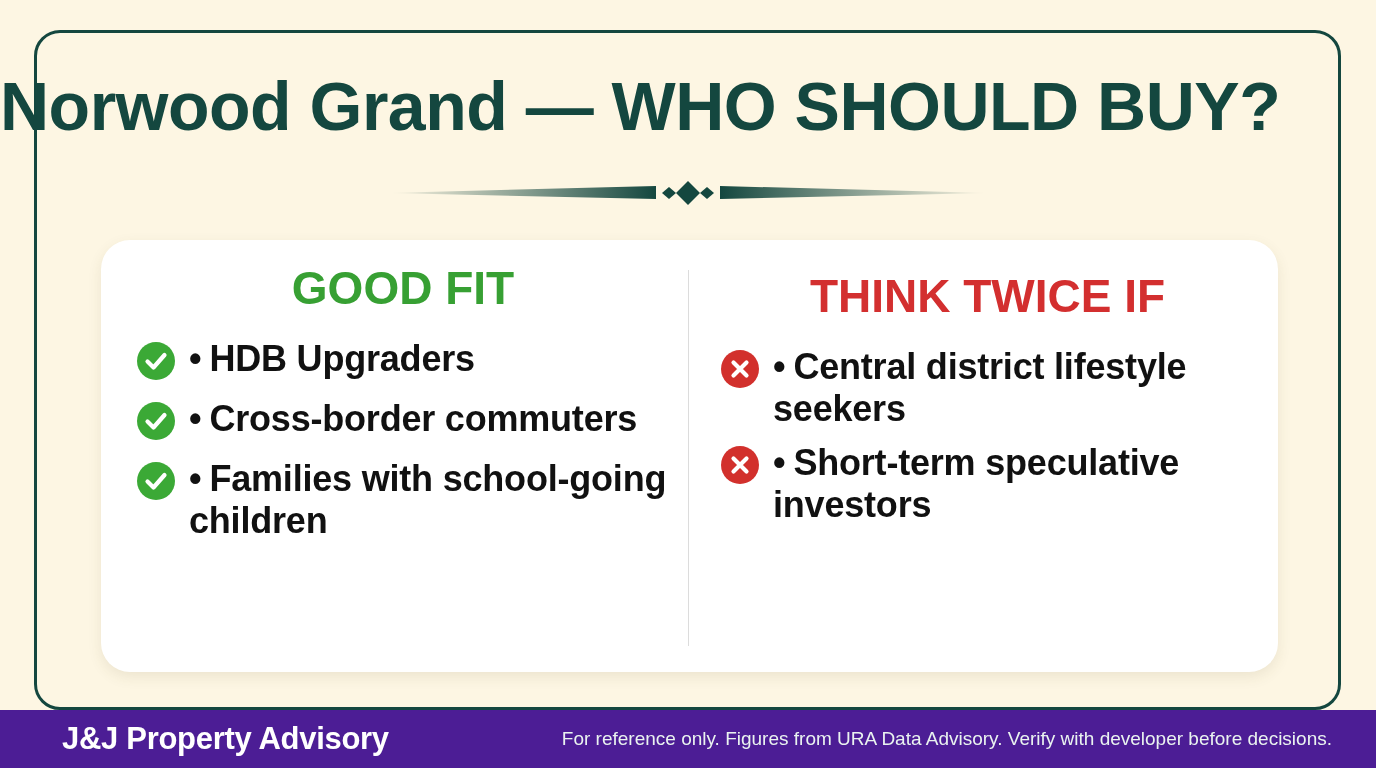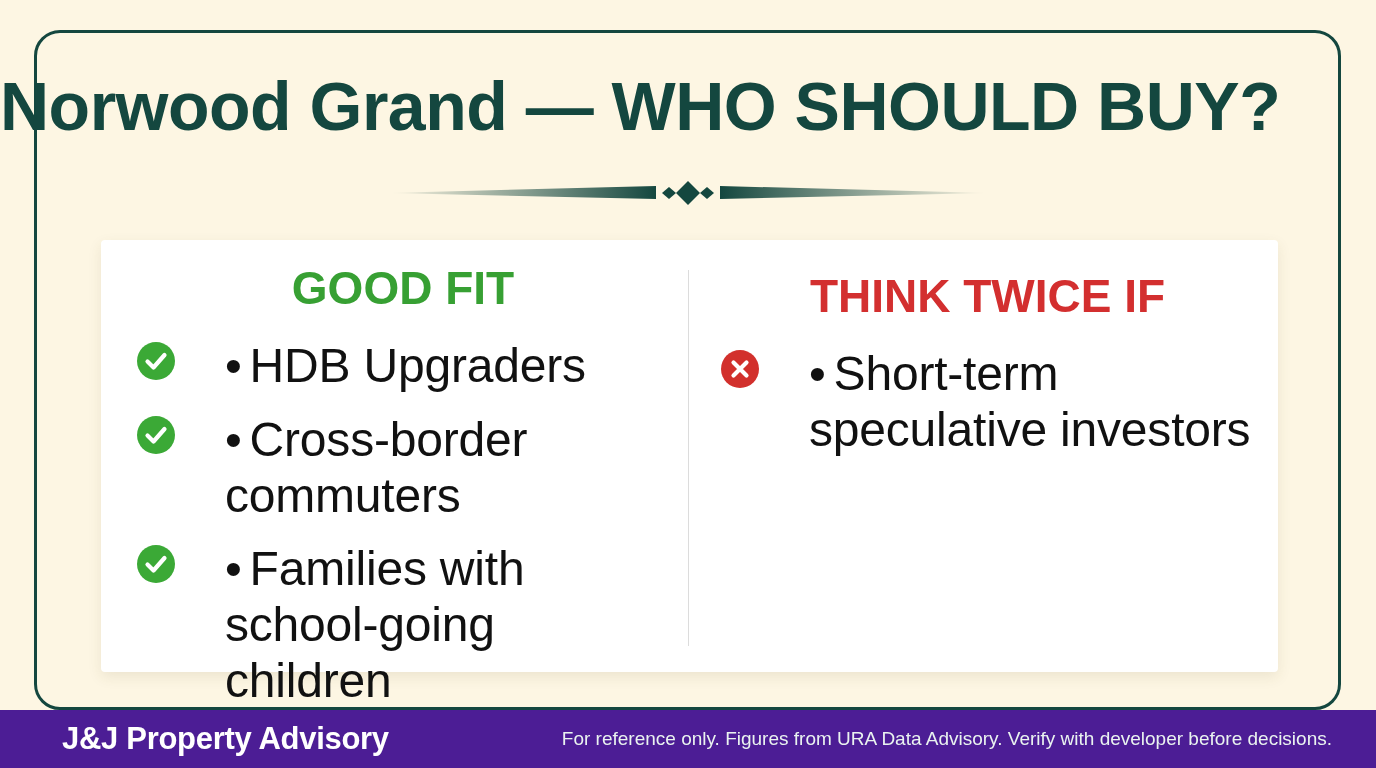--- a/index.html
+++ b/index.html
@@ -53,21 +53,21 @@
   }
 
   
   #content-card {
     position: absolute;
     left: 101px;
     top: 240px;
     width: 1177px;
     height: 432px;
     background: #ffffff;
-    border-radius: 4px;
+    border-radius: 29px;
     box-shadow: 0 5px 14px rgba(90, 80, 40, 0.10);
     box-sizing: border-box;
     display: flex;
     flex-direction: row;
   }
 
   .column {
     box-sizing: border-box;
     position: relative;
   }
@@ -120,26 +120,25 @@
     border-radius: 50%;
     margin-right: 14px;
     margin-top: 4px;
     position: relative;
   }
   .badge.ok  { background: #3ba936; }
   .badge.no  { background: #d2302c; }
   .badge svg { display: block; }
 
   .item-text {
-    font-size: 48px;
+    font-size: 36px;
     line-height: 1.16;
     color: #111111;
-    font-weight: 400;
+    font-weight: 700;
     letter-spacing: -0.2px;
-    margin-left: 36px;
   }
   .bullet-dot {
     color: #111111;
     margin-right: 8px;
   }
 
   
   #footer {
     position: absolute;
     left: 0;
@@ -227,20 +226,28 @@
         <span class="item-text"><span class="bullet-dot">•</span><span>Families with school-going children</span></span>
       </li>
 
     </ul>
   </div>
 
   <div class="column" id="col-bad">
     <div class="col-heading" id="heading-bad">THINK TWICE IF</div>
     <ul class="item-list">
 
+      <li class="list-item">
+        <span class="badge no">
+          <svg width="38" height="38" viewBox="0 0 38 38" xmlns="http://www.w3.org/2000/svg">
+            <path d="M12.5 12.5 L25.5 25.5 M25.5 12.5 L12.5 25.5" stroke="#ffffff" stroke-width="4.2" fill="none" stroke-linecap="round"></path>
+          </svg>
+        </span>
+        <span class="item-text"><span class="bullet-dot">•</span><span>Central district lifestyle seekers</span></span>
+      </li>
 
       <li class="list-item">
         <span class="badge no">
           <svg width="38" height="38" viewBox="0 0 38 38" xmlns="http://www.w3.org/2000/svg">
             <path d="M12.5 12.5 L25.5 25.5 M25.5 12.5 L12.5 25.5" stroke="#ffffff" stroke-width="4.2" fill="none" stroke-linecap="round"></path>
           </svg>
         </span>
         <span class="item-text"><span class="bullet-dot">•</span><span>Short-term speculative investors</span></span>
       </li>
 

